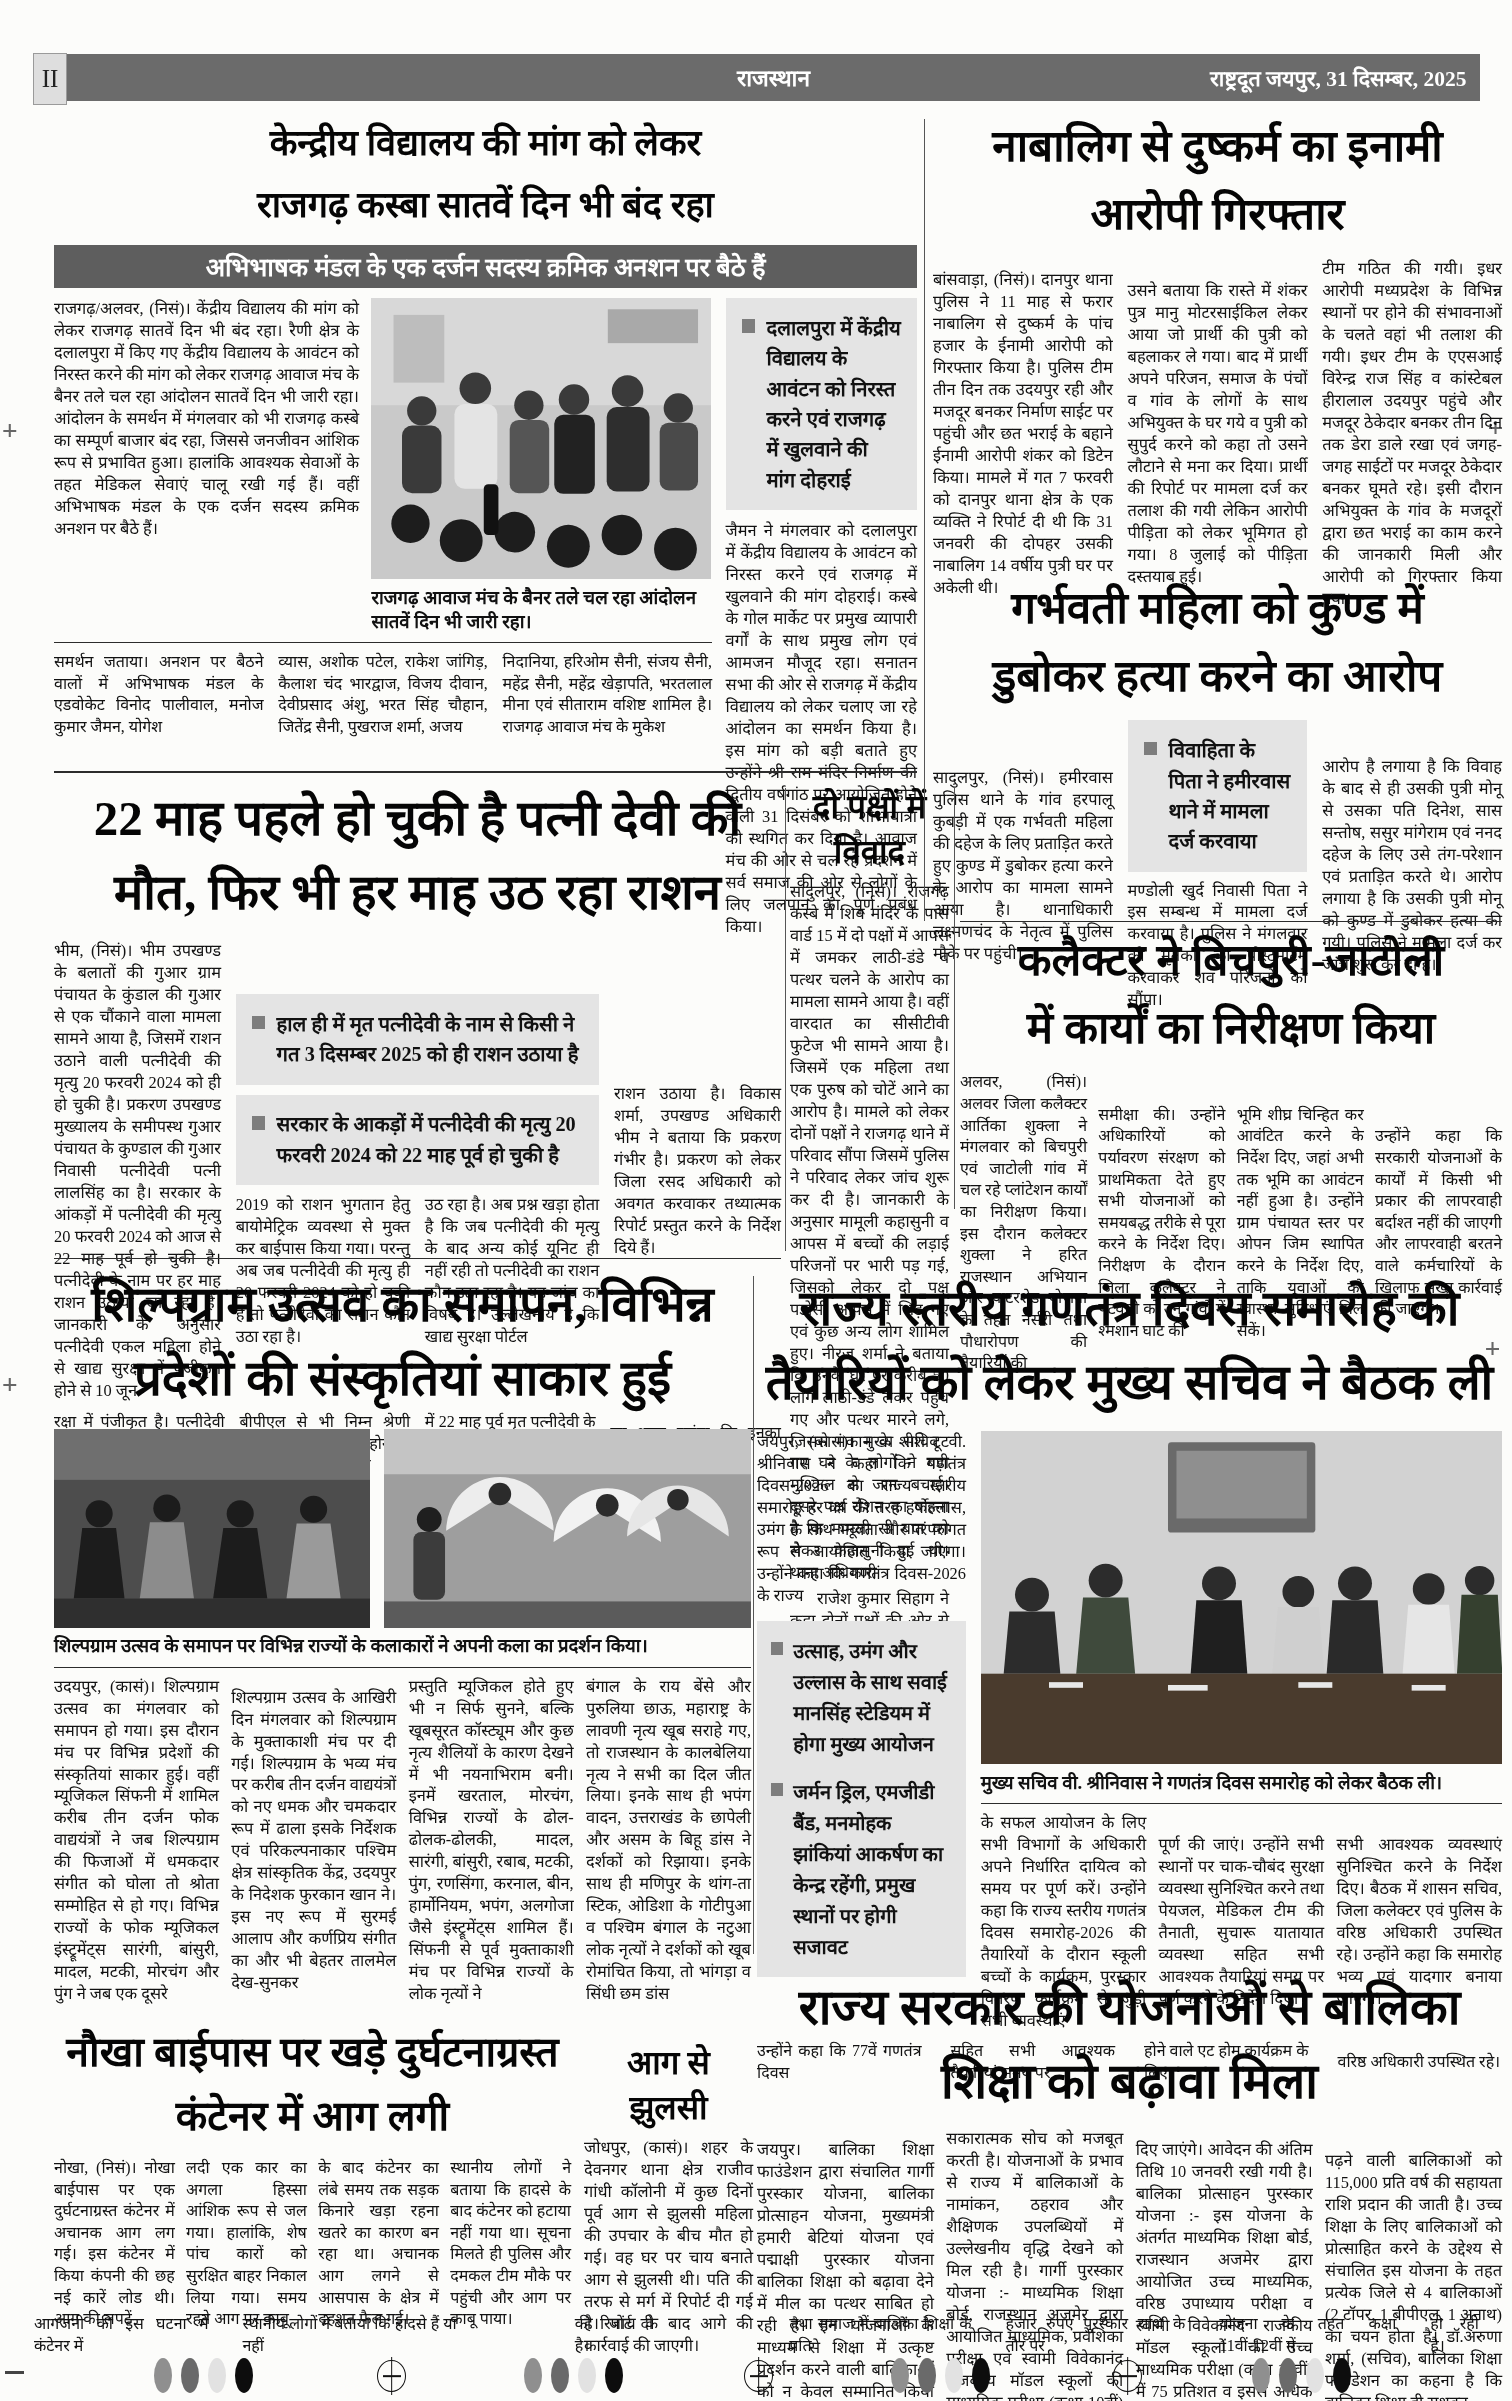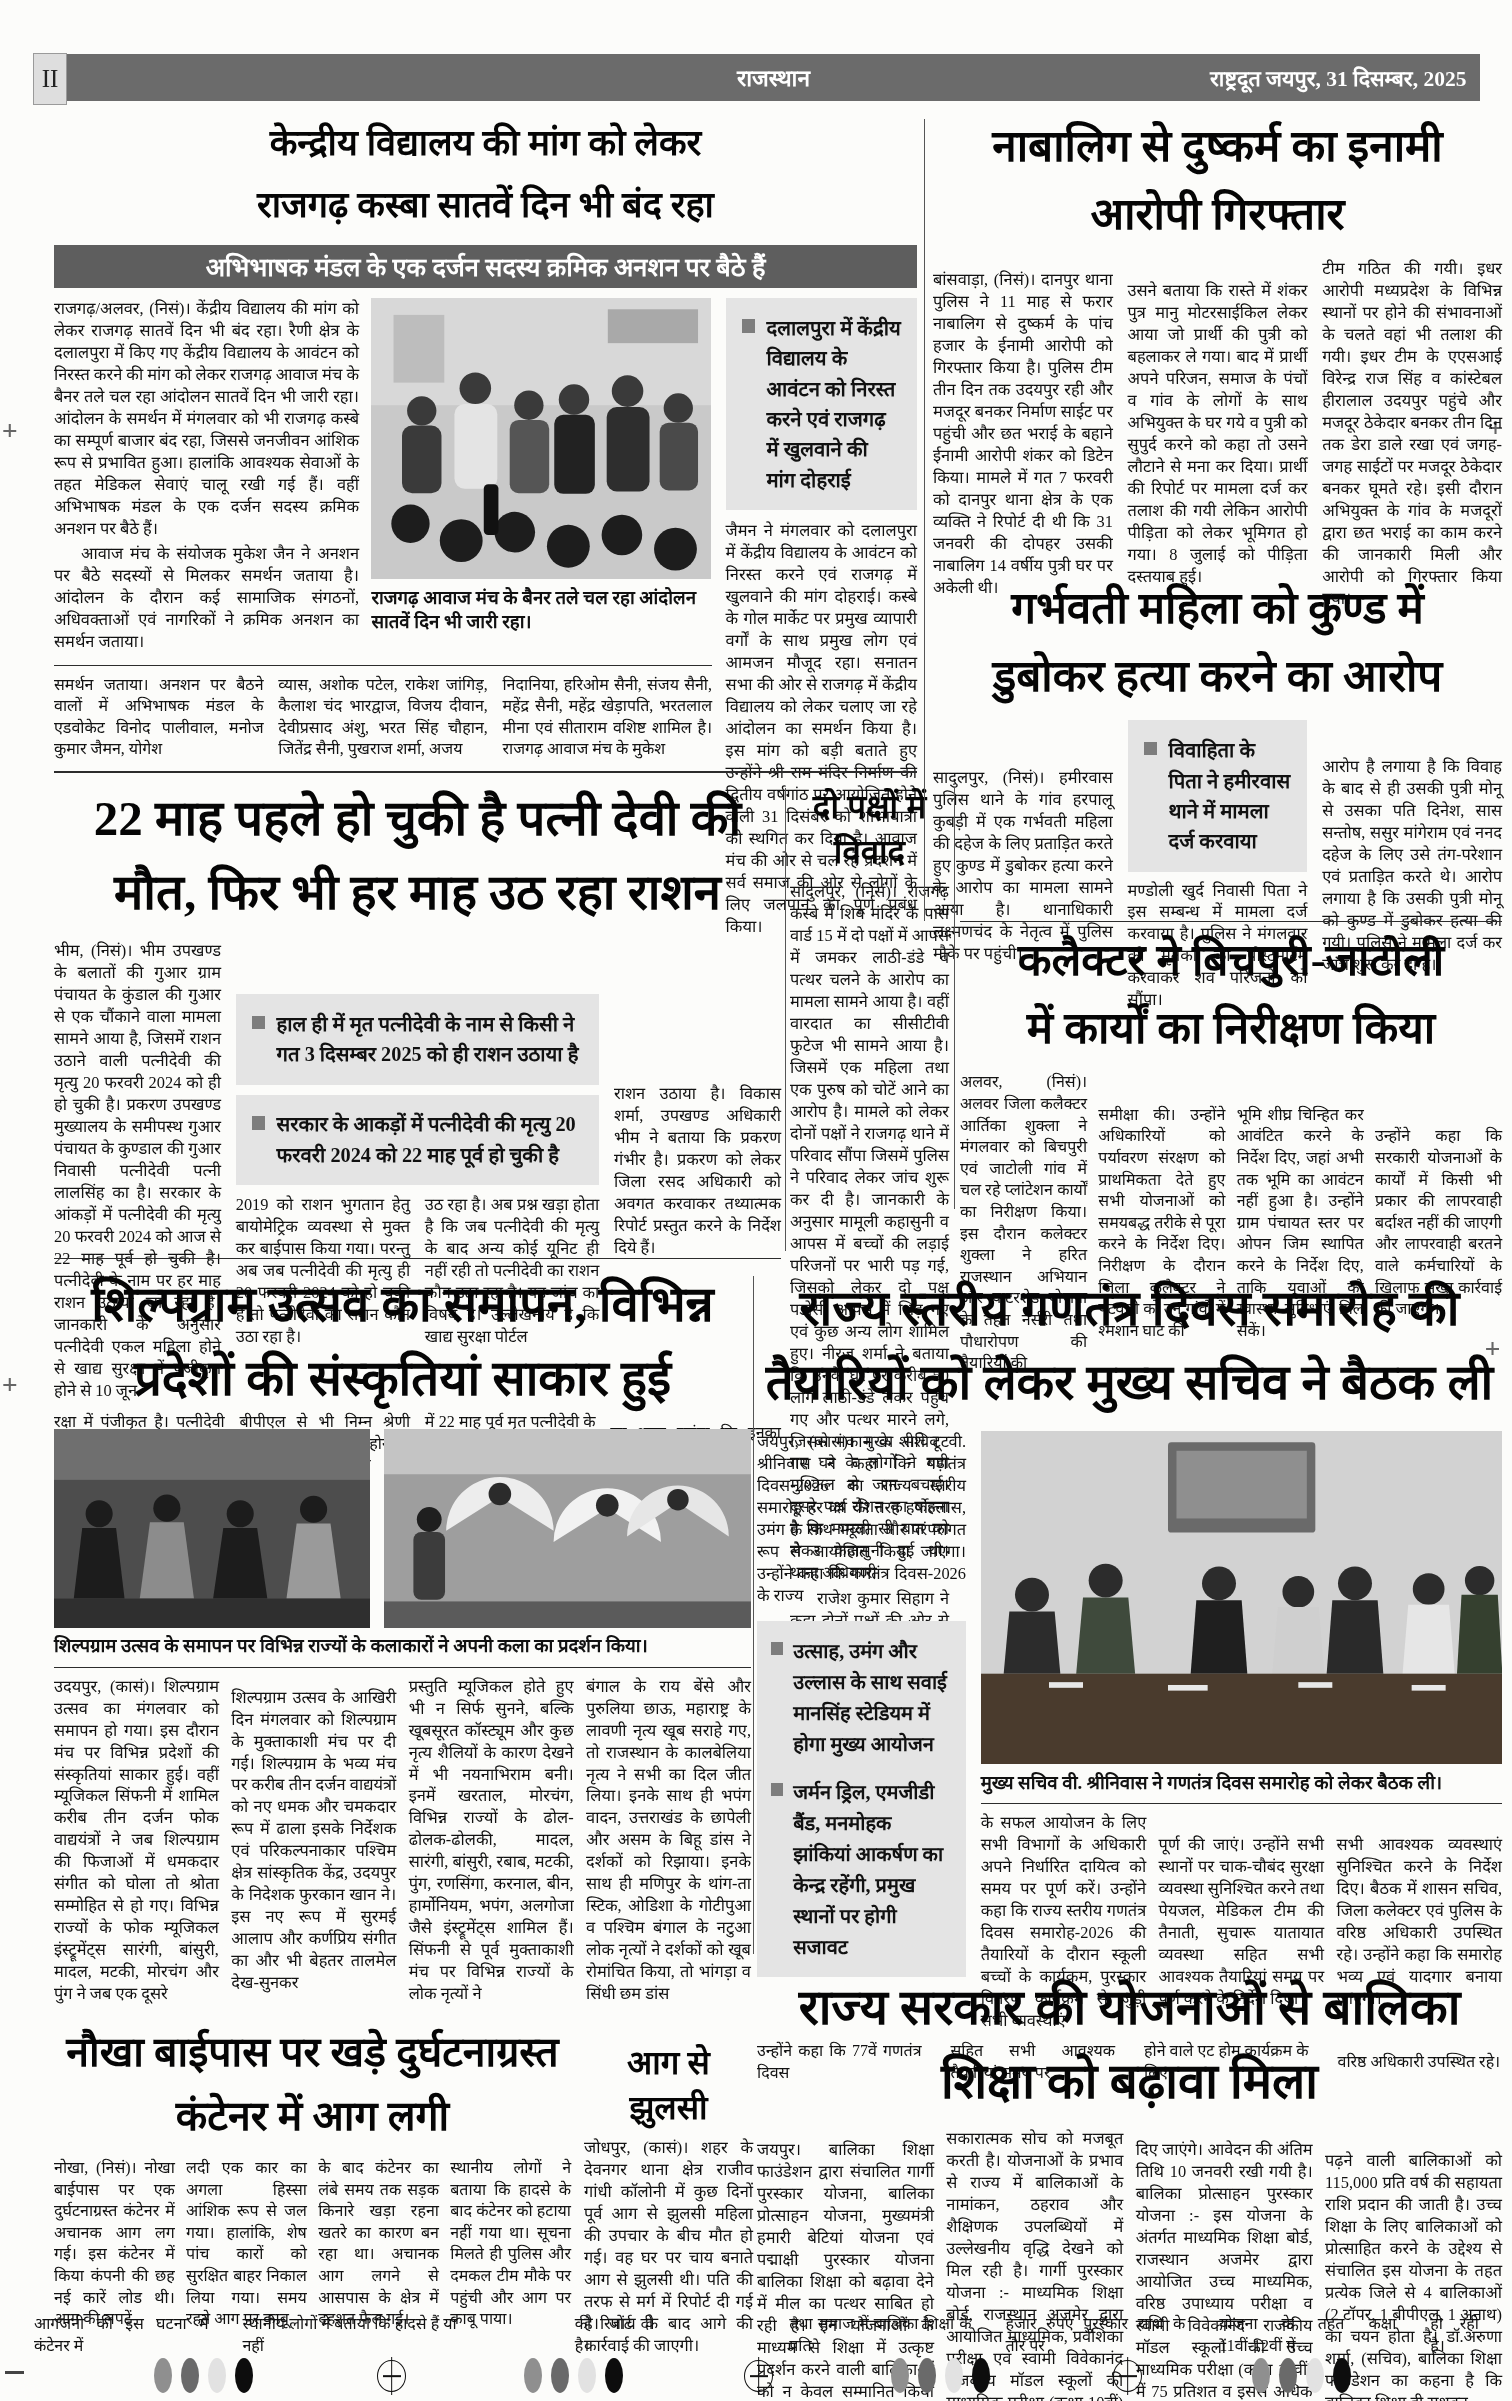--- a/index.html
+++ b/index.html
@@ -65,21 +65,20 @@
 
   <div class="art" style="left:54px;top:113px;width:863px;">
     <div class="hl hl-xl">केन्द्रीय विद्यालय की मांग को लेकर</div>
     <div class="hl hl-xl">राजगढ़ कस्बा सातवें दिन भी बंद रहा</div>
     <div class="subbar">अभिभाषक मंडल के एक दर्जन सदस्य क्रमिक अनशन पर बैठे हैं</div>
     <div style="display:flex;gap:13.6px;margin-top:10.2px;align-items:flex-start;">
       <div style="flex:0 0 658px;">
         <div style="display:flex;gap:12.4px;align-items:flex-start;">
           <div class="bt" style="flex:0 0 305px;">
             <p class="nofirst">राजगढ़/अलवर, (निसं)। केंद्रीय विद्यालय की मांग को लेकर राजगढ़ सातवें दिन भी बंद रहा। रैणी क्षेत्र के दलालपुरा में किए गए केंद्रीय विद्यालय के आवंटन को निरस्त करने की मांग को लेकर राजगढ़ आवाज मंच के बैनर तले चल रहा आंदोलन सातवें दिन भी जारी रहा। आंदोलन के समर्थन में मंगलवार को भी राजगढ़ कस्बे का सम्पूर्ण बाजार बंद रहा, जिससे जनजीवन आंशिक रूप से प्रभावित हुआ। हालांकि आवश्यक सेवाओं के तहत मेडिकल सेवाएं चालू रखी गई हैं। वहीं अभिभाषक मंडल के एक दर्जन सदस्य क्रमिक अनशन पर बैठे हैं।</p>
-            <p>आवाज मंच के संयोजक मुकेश जैन ने अनशन पर बैठे सदस्यों से मिलकर समर्थन जताया है। आंदोलन के दौरान कई सामाजिक संगठनों, अधिवक्ताओं एवं नागरिकों ने क्रमिक अनशन का समर्थन जताया।</p>
           </div>
           <div style="flex:1;">
             <div class="photo" style="width:340px;height:281px;">
               <svg viewBox="0 0 603 498" preserveAspectRatio="none">
                 <rect width="603" height="498" fill="#c9c9c9"></rect>
                 <rect y="0" width="603" height="190" fill="#d8d8d8"></rect>
                 <rect x="420" y="20" width="160" height="60" fill="#a9a9a9"></rect>
                 <rect x="40" y="30" width="90" height="120" fill="#bdbdbd"></rect>
                 <g fill="#3a3a3a">
                   <circle cx="90" cy="200" r="26"></circle>

